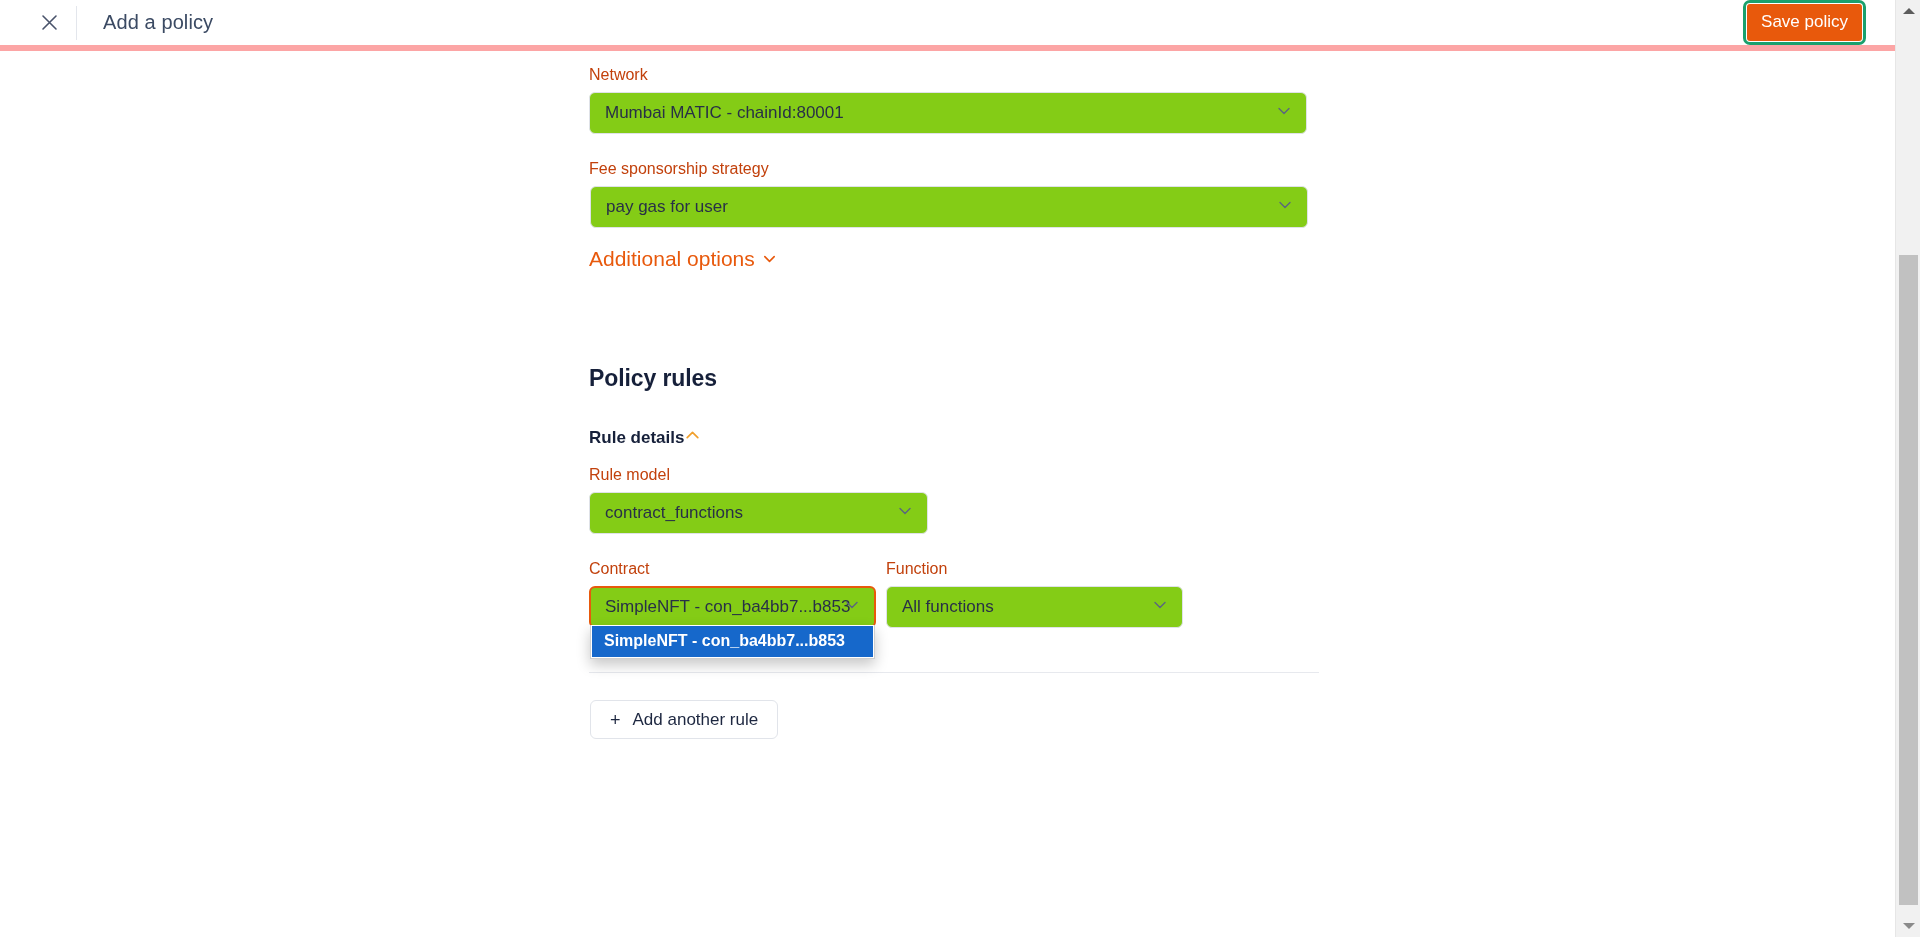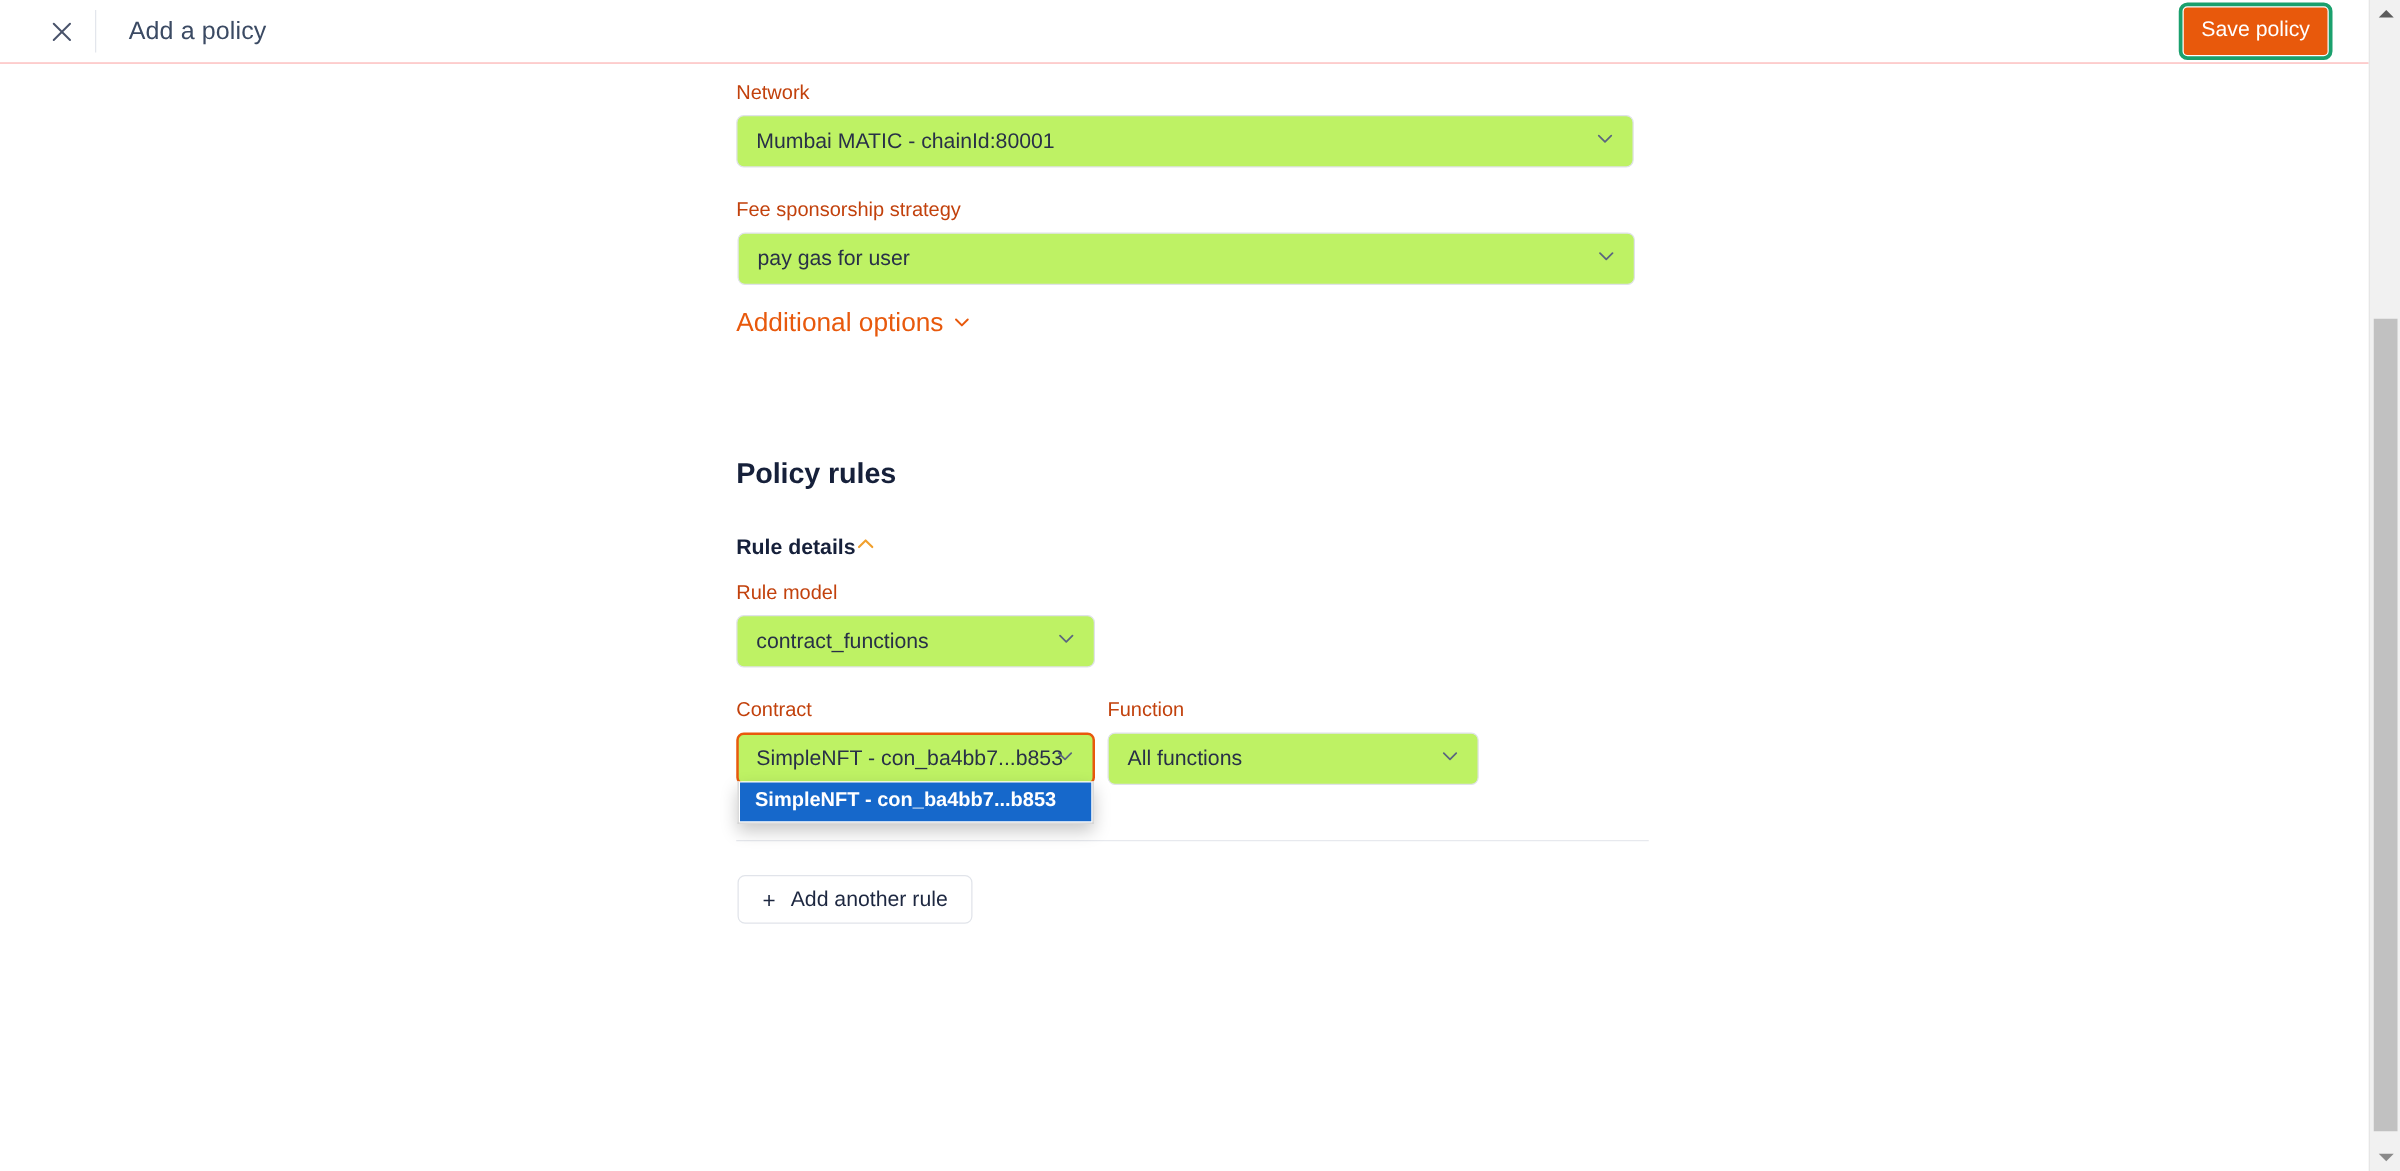--- a/index.html
+++ b/index.html
@@ -13,21 +13,21 @@
   }
   body { position: relative; }
 
   
   .topbar {
     position: absolute;
     top: 0; left: 0;
     width: 1895px;
     height: 51px;
     background: #ffffff;
-    border-bottom: 1px solid #fca5a5;
+    border-bottom: 6px solid #fca5a5;
     display: flex;
     align-items: center;
   }
   .close-btn {
     width: 46px;
     height: 46px;
     margin-left: 26px;
     display: flex;
     align-items: center;
     justify-content: center;
@@ -126,21 +126,21 @@
     color: #c2410c;
     font-weight: 400;
     line-height: 1.2;
   }
 
   .select {
     position: relative;
     height: 42px;
     border: 1px solid #dfe2e8;
     border-radius: 6px;
-    background: #bef264;
+    background: #84cc16;
     display: flex;
     align-items: center;
     padding: 0 38px 0 15px;
     font-size: 17px;
     color: #283047;
     cursor: pointer;
     white-space: nowrap;
     overflow: hidden;
   }
   .select .chev {
@@ -203,21 +203,21 @@
     cursor: pointer;
   }
   .rule-details-hdr .txt {
     font-size: 17px;
     font-weight: bold;
     color: #16203a;
   }
   .rule-details-hdr .caret { color: #f1a02d; display: block; }
 
   #rulemodel-label  { position: absolute; top: 414px; left: 0; }
-  #rulemodel-select { position: absolute; top: 441px; left: 0; width: 287px; }
+  #rulemodel-select { position: absolute; top: 441px; left: 0; width: 339px; }
 
   #contract-label   { position: absolute; top: 508px; left: 0; }
   #contract-select  { position: absolute; top: 535px; left: 0; width: 287px; }
 
   #function-label   { position: absolute; top: 508px; left: 297px; }
   #function-select  { position: absolute; top: 535px; left: 297px; width: 297px; }
 
   
   .dropdown-popup {
     position: absolute;

